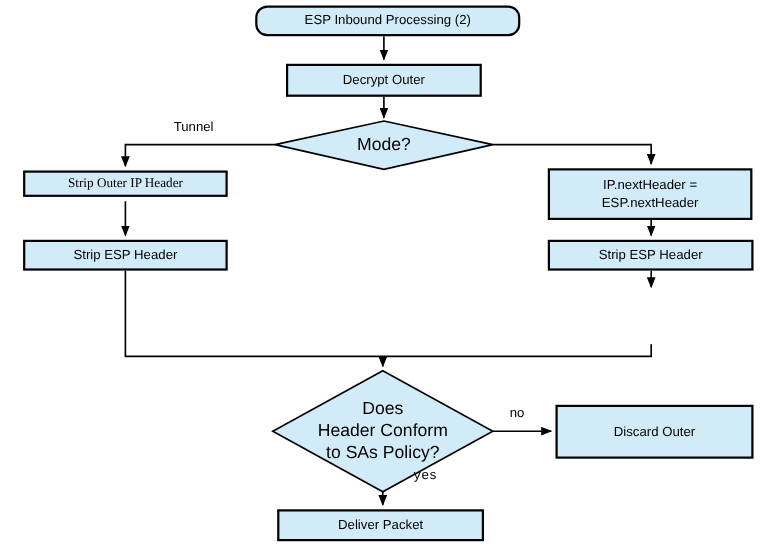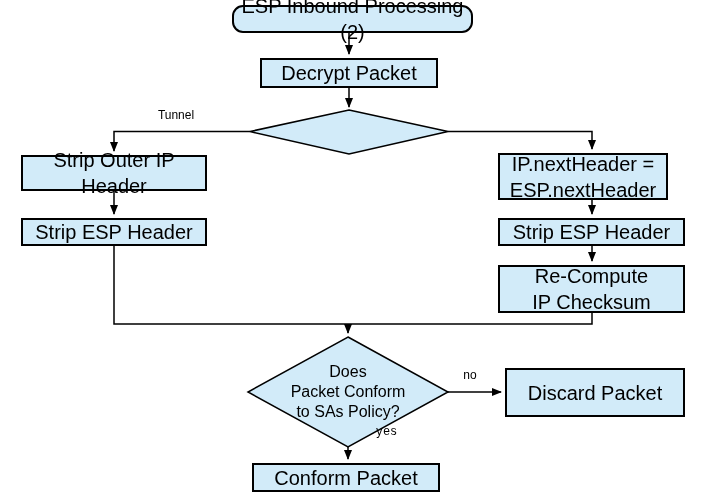--- a/index.html
+++ b/index.html
@@ -20,21 +20,21 @@
   .connectors{position:absolute;left:0;top:0;}
   .connectors .edge{fill:none;stroke:var(--line);stroke-width:1.5;}
   .connectors .diamond{fill:var(--node-fill);stroke:var(--node-border);stroke-width:1.5;}
   .node{
     position:absolute;
     box-sizing:border-box;
     background:var(--node-fill);
     border:2px solid var(--node-border);
     display:flex;align-items:center;justify-content:center;
     text-align:center;
-    font-size:20px;line-height:1.3;
+    font-size:12px;line-height:1.3;
     white-space:pre-line;
   }
   .terminator{border-radius:11px;}
   .dlabel{
     position:absolute;
     display:flex;align-items:center;justify-content:center;
     text-align:center;
     font-size:16px;line-height:1.25;
     white-space:pre-line;
     background:transparent;border:none;
@@ -79,42 +79,41 @@
 
     <polygon class="diamond" points="348,337 448,392 348,447 248,392"></polygon>
 
     <line class="edge" x1="448" y1="392" x2="501" y2="392" marker-end="url(#arrow)"></line>
 
     <line class="edge" x1="348" y1="447" x2="348" y2="459" marker-end="url(#arrow)"></line>
   </svg>
 
   <div class="node terminator" style="left:232px;top:5px;width:241px;height:28px;">ESP Inbound Processing (2)</div>
 
-  <div class="node" style="left:260px;top:58px;width:178px;height:30px;">Decrypt Packet</div>
+  <div class="node" style="left:260px;top:58px;width:178px;height:30px;">Decrypt Outer</div>
 
+  <div class="dlabel" style="left:250px;top:110px;width:198px;height:44px;">Mode?</div>
 
-  <div class="node" style="left:21px;top:155px;width:186px;height:36px;">Strip Outer IP Header</div>
+  <div class="node" style="left:21px;top:155px;width:186px;height:24px;font-family:Liberation Serif, serif;">Strip Outer IP Header</div>
 
   <div class="node" style="left:21px;top:218px;width:186px;height:28px;">Strip ESP Header</div>
 
-  <div class="node" style="left:498px;top:153px;width:170px;height:47px;">IP.nextHeader =
+  <div class="node" style="left:498px;top:153px;width:186px;height:47px;">IP.nextHeader =
 ESP.nextHeader</div>
 
   <div class="node" style="left:498px;top:218px;width:187px;height:28px;">Strip ESP Header</div>
 
-  <div class="node" style="left:498px;top:265px;width:187px;height:48px;">Re-Compute
-IP Checksum</div>
 
   <div class="dlabel" style="left:248px;top:337px;width:200px;height:110px;">Does
-Packet Conform
+Header Conform
 to SAs Policy?</div>
 
-  <div class="node" style="left:505px;top:368px;width:180px;height:49px;">Discard Packet</div>
+  <div class="node" style="left:505px;top:368px;width:180px;height:49px;">Discard Outer</div>
 
-  <div class="node" style="left:252px;top:463px;width:188px;height:29px;">Conform Packet</div>
+  <div class="node" style="left:252px;top:463px;width:188px;height:29px;">Deliver Packet</div>
 
   <div class="edge-label" style="left:140px;top:108px;width:72px;">Tunnel</div>
 
 
   <div class="edge-label" style="left:450px;top:368px;width:40px;text-align:center;">no</div>
 
   <div class="edge-label" style="left:364px;top:425px;width:45px;font-family:Liberation Mono, monospace;">yes</div>
 
 </div>
 

